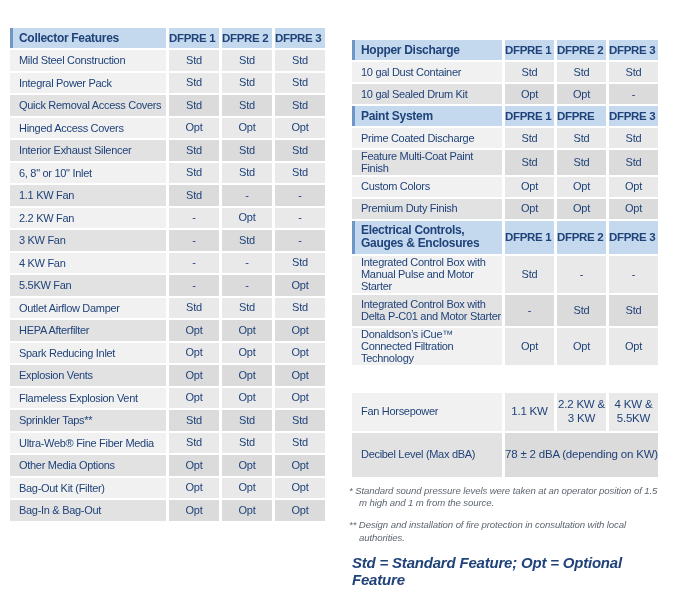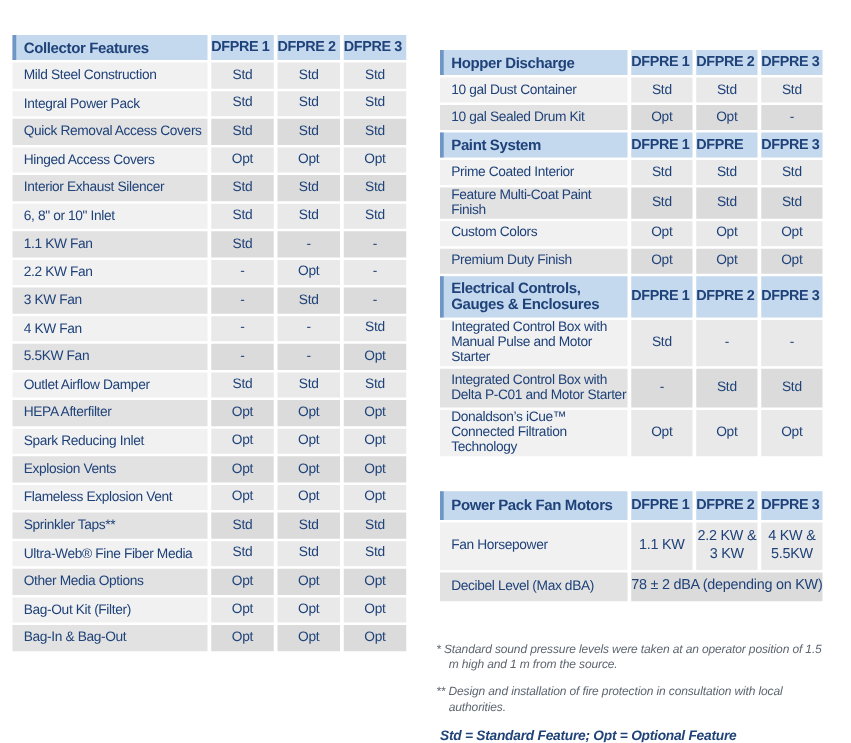--- a/index.html
+++ b/index.html
@@ -51,33 +51,33 @@
   
   .right-col{position:absolute;left:349px;top:38px;width:321px;}
   #right-stack{width:312px;}
   #right-stack td{height:20px;}
   #right-stack tr.tall td{height:31px;}
 
   
   #power-table{width:312px;margin-top:24px;}
   #power-table tr.hdr th{height:23px;}
   #power-table tr.light td{height:38px;}
-  #power-table tr.dark td{height:23px;}
+  #power-table tr.dark td{height:44px;}
   #power-table td.v{font-size:11.5px;}
 
   
-  .notes{margin-top:31px;width:318px;}
+  .notes{margin-top:6px;width:318px;}
   .note{
     margin:0 0 10px 0;color:var(--fng);
     font-size:9.6px;font-style:italic;line-height:1.3;
     padding-left:10px;text-indent:-10px;letter-spacing:-0.1px;
   }
   .legend{
     margin:4px 0 0 3px;color:var(--navy);
-    font-size:11px;font-style:italic;font-weight:bold;letter-spacing:-0.2px;
+    font-size:15px;font-style:italic;font-weight:bold;letter-spacing:-0.2px;
   }
 </style>
 </head>
 <body>
 
 <div class="page">
 
   <table class="cmp" id="collector-table">
     <colgroup>
         <col style="width:156px">
@@ -248,21 +248,21 @@
             <td class="v">Opt</td>
             <td class="v">-</td>
           </tr>
           <tr class="hdr">
             <th class="lbl">Paint System</th>
             <th class="v">DFPRE 1</th>
             <th class="v">DFPRE</th>
             <th class="v">DFPRE 3</th>
           </tr>
           <tr class="light">
-            <td class="lbl">Prime Coated Interior</td>
+            <td class="lbl">Prime Coated Discharge</td>
             <td class="v">Std</td>
             <td class="v">Std</td>
             <td class="v">Std</td>
           </tr>
           <tr class="dark">
             <td class="lbl">Feature Multi-Coat Paint Finish</td>
             <td class="v">Std</td>
             <td class="v">Std</td>
             <td class="v">Std</td>
           </tr>
@@ -306,26 +306,20 @@
     </table>
 
     <table class="cmp" id="power-table">
       <colgroup>
           <col style="width:150px">
           <col style="width:49px">
           <col style="width:49px">
           <col style="width:49px">
         </colgroup>
       <tbody>
-          <tr class="hdr">
-            <th class="lbl">Power Pack Fan Motors</th>
-            <th class="v">DFPRE 1</th>
-            <th class="v">DFPRE 2</th>
-            <th class="v">DFPRE 3</th>
-          </tr>
           <tr class="light">
             <td class="lbl">Fan Horsepower</td>
             <td class="v">1.1 KW</td>
             <td class="v">2.2 KW &amp;
 3 KW</td>
             <td class="v">4 KW &amp;
 5.5KW</td>
           </tr>
           <tr class="dark">
             <td class="lbl">Decibel Level  (Max dBA)</td>

